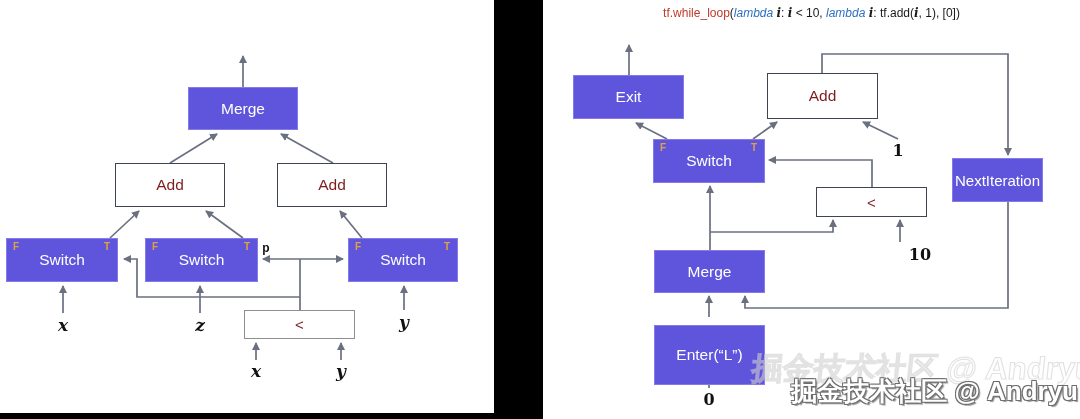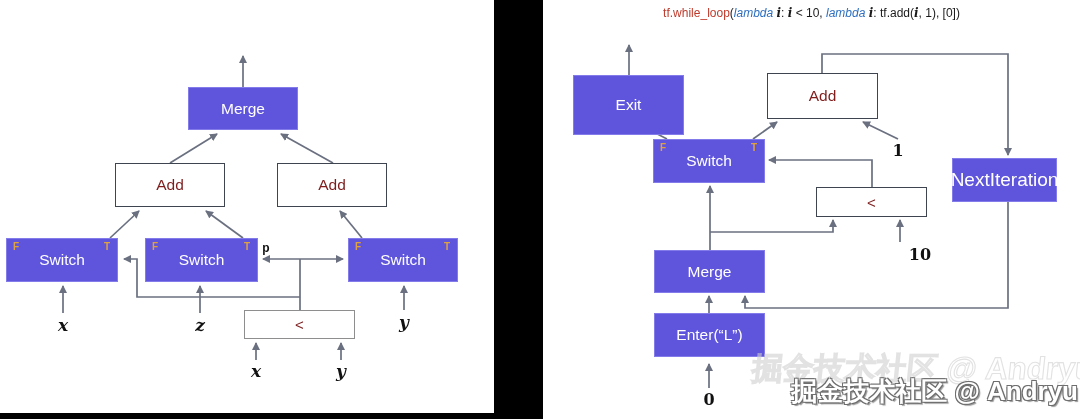--- a/index.html
+++ b/index.html
@@ -151,47 +151,47 @@
       <path d="M279,73 L279,54 L465,54 L465,155" marker-end="url(#ah-r)"></path>
       <path d="M465,202 L465,308 L202,308 L202,296" marker-end="url(#ah-r)"></path>
       <path d="M167,250 L167,186" marker-end="url(#ah-r)"></path>
       <path d="M167,232 L290,232 L290,220" marker-end="url(#ah-r)"></path>
       <path d="M357,242 L357,220" marker-end="url(#ah-r)"></path>
       <path d="M329,187 L329,160 L226,160" marker-end="url(#ah-r)"></path>
       <path d="M166,317 L166,296" marker-end="url(#ah-r)"></path>
       <path d="M166,388 L166,364" marker-end="url(#ah-r)"></path>
     </svg>
 
-    <div class="node purple" style="left:30px;top:75px;width:111px;height:60px">
+    <div class="node purple" style="left:30px;top:75px;width:111px;height:44px">
         <span>Exit</span>
       </div>
 
     <div class="node white-node" style="left:224px;top:73px;width:111px;height:46px">
         <span>Add</span>
       </div>
 
     <div class="node purple" style="left:110px;top:139px;width:112px;height:44px">
       <span class="port f">F</span>
       <span>Switch</span>
       <span class="port t">T</span>
     </div>
 
-    <div class="node purple" style="left:409px;top:158px;width:105px;height:44px;font-size:19px">
+    <div class="node purple" style="left:409px;top:158px;width:91px;height:44px;font-size:15px">
         <span>NextIteration</span>
       </div>
 
     <div class="node white-node" style="left:273px;top:187px;width:111px;height:30px;font-size:15px">
         <span>&lt;</span>
       </div>
 
     <div class="node purple" style="left:111px;top:250px;width:111px;height:43px">
         <span>Merge</span>
       </div>
 
-    <div class="node purple" style="left:111px;top:313px;width:111px;height:44px">
+    <div class="node purple" style="left:111px;top:325px;width:111px;height:60px">
         <span>Enter(“L”)</span>
       </div>
 
     <div class="numlabel" style="left:355px;top:150px">1</div>
     <div class="numlabel" style="left:377px;top:254px">10</div>
     <div class="numlabel" style="left:166px;top:399px">0</div>
 
     <div class="watermark-ghost">掘金技术社区 @ Andryu</div>
     <div class="watermark">掘金技术社区 @ Andryu</div>
   </div>

